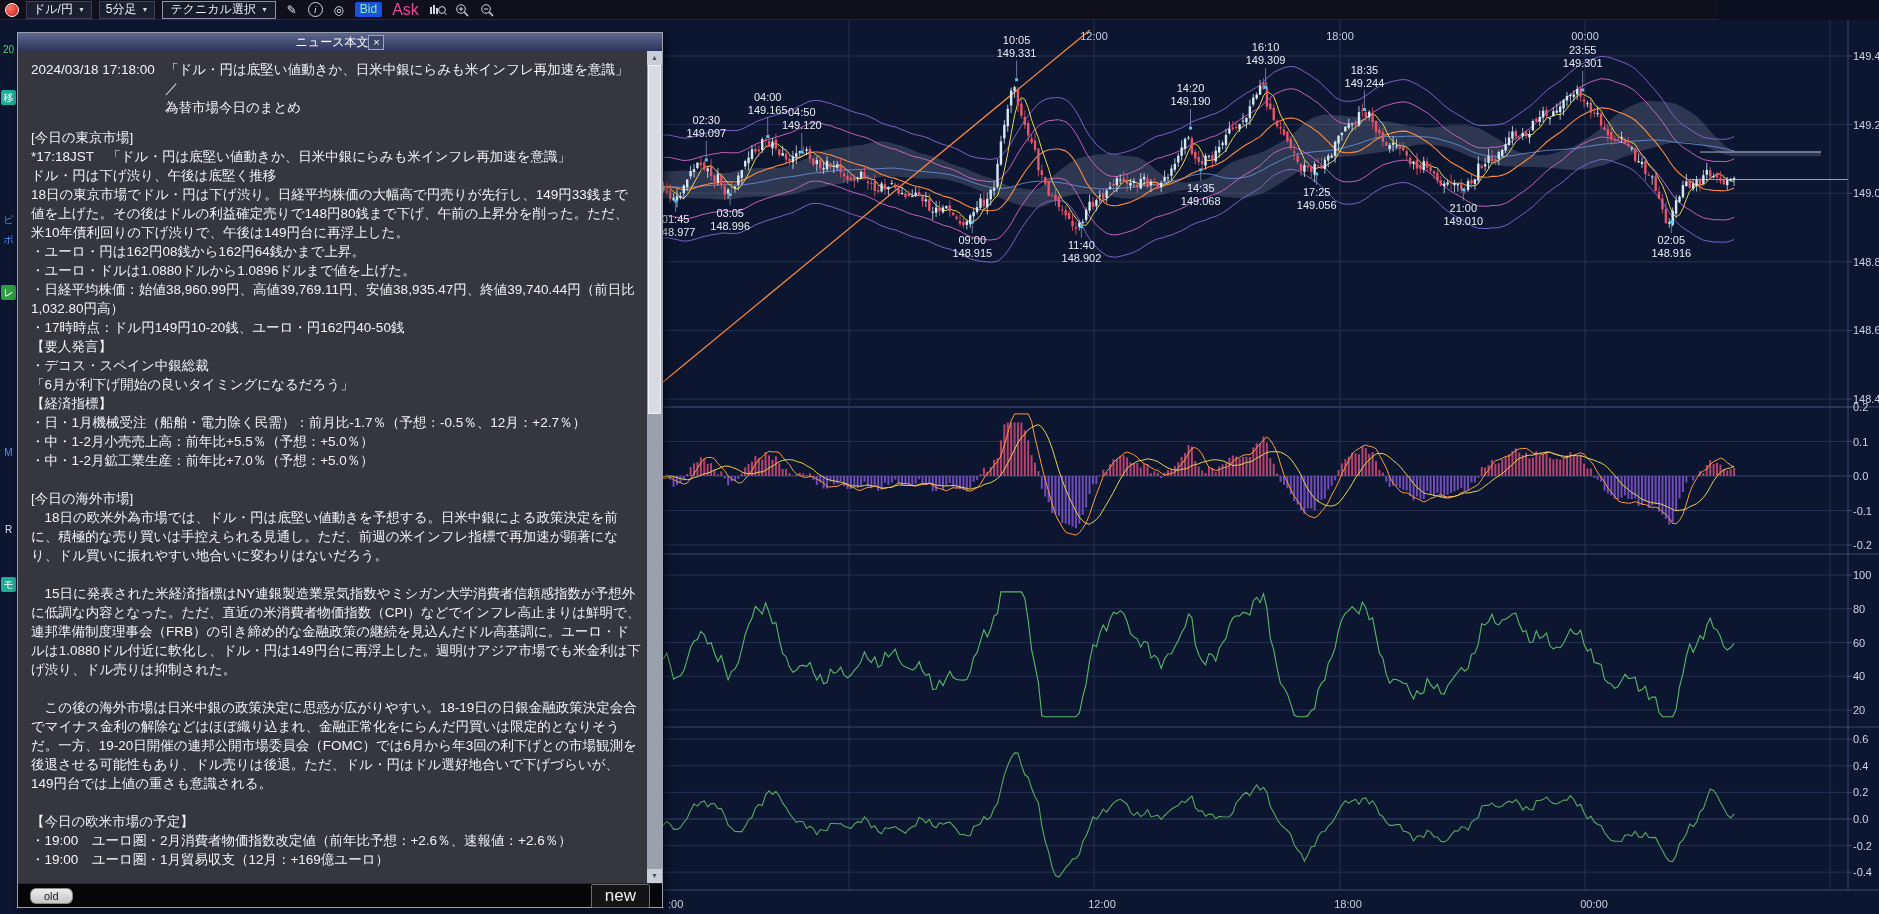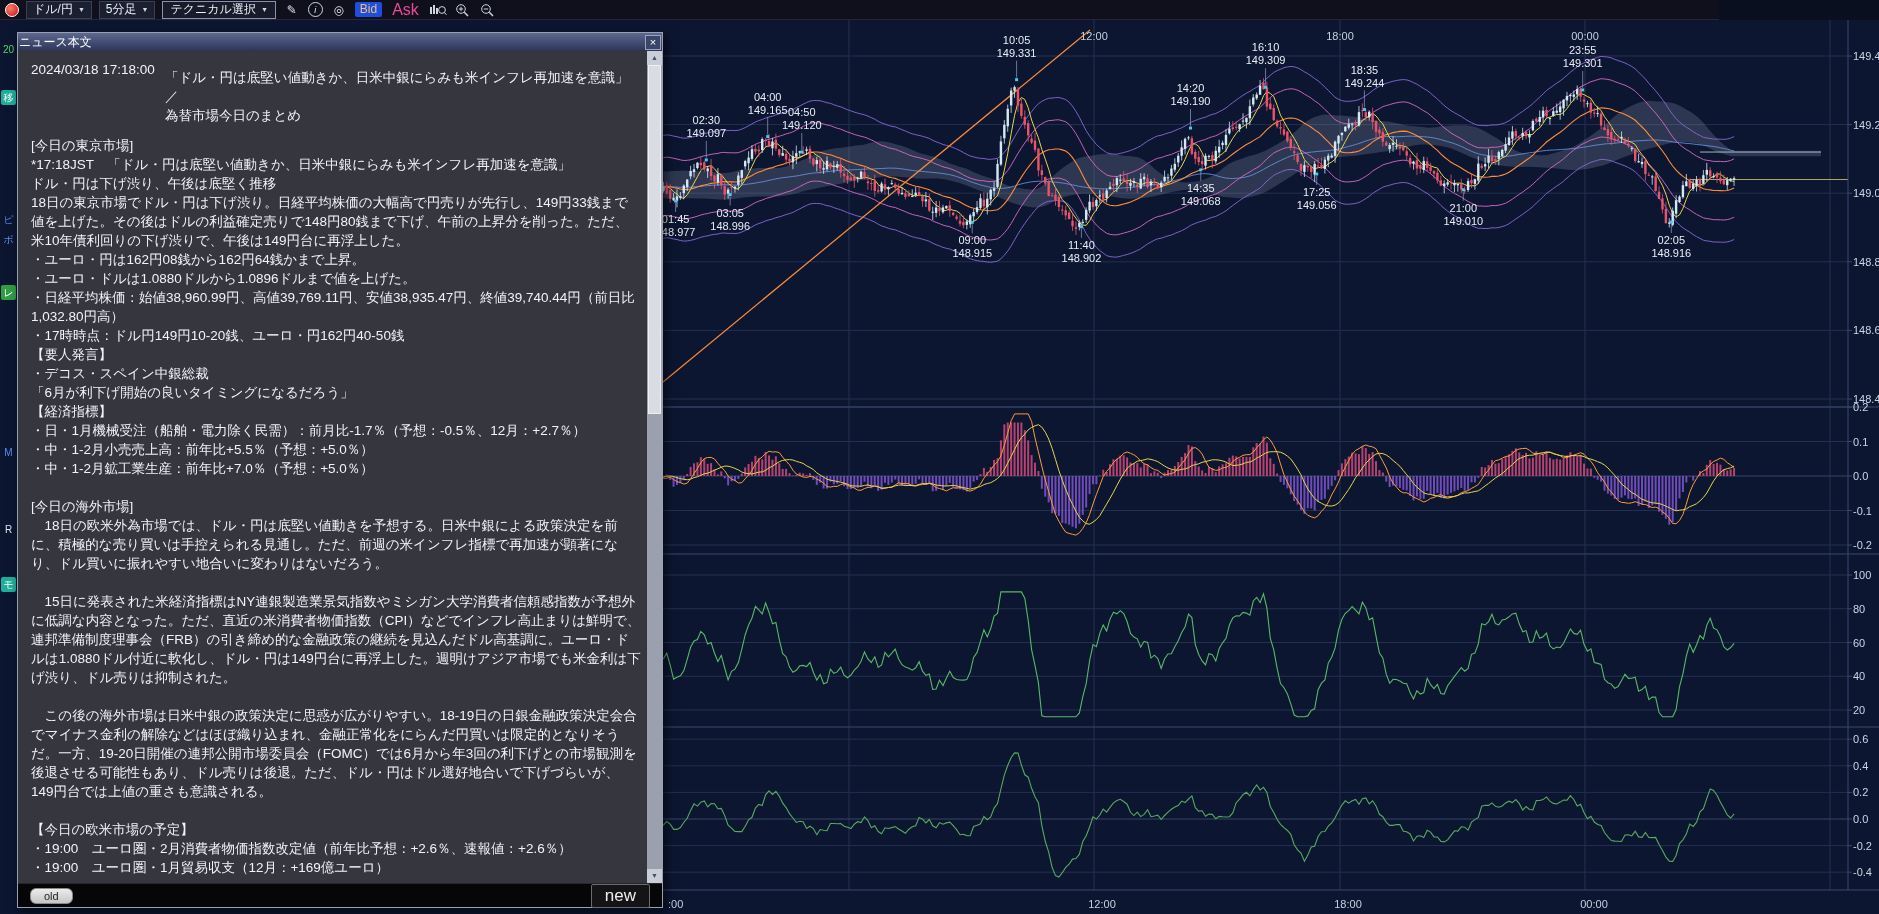--- a/index.html
+++ b/index.html
@@ -8,46 +8,46 @@
 
   
   #toolbar{position:absolute;left:0;top:0;width:100%;height:20px;background:#10101c;border-bottom:1px solid #26263a;
            display:flex;align-items:center;gap:7px;padding:0 5px;box-sizing:border-box;z-index:30;}
   .applogo{width:14px;height:14px;border-radius:50%;background:radial-gradient(circle at 35% 35%,#ff7a6a,#c41212);border:1px solid #fff;box-sizing:border-box;}
   .dd{display:flex;align-items:center;gap:5px;height:16px;padding:0 6px;background:#1b2030;border:1px solid #3a4156;color:#e9edf6;font-size:12px;cursor:pointer;}
   .caret{font-size:7px;color:#cfd6e4;}
   .btn-outline{display:flex;align-items:center;gap:5px;height:16px;padding:0 7px;border:1px solid #8a92ac;color:#eef1f8;font-size:12px;cursor:pointer;background:#181c2a;justify-content:center;}
   .ticon{display:inline-flex;align-items:center;justify-content:center;height:16px;min-width:18px;color:#dfe5f0;font-size:12px;cursor:pointer;}
   .circle-i{width:13px;height:13px;min-width:13px;border:1px solid #cfd6e4;border-radius:50%;font-size:9px;line-height:12px;text-align:center;font-style:italic;}
-  .bid{background:#1b4fe0;color:#fdba74;font-size:12px;padding:0 5px;height:15px;line-height:15px;border-radius:2px;cursor:pointer;}
+  .bid{background:#1b4fe0;color:#86efac;font-size:12px;padding:0 5px;height:15px;line-height:15px;border-radius:2px;cursor:pointer;}
   .ask{color:#ec4899;font-size:16px;padding:0 3px;cursor:pointer;}
 
   
   #sidebar{position:absolute;left:0;top:20px;width:17px;bottom:0;z-index:20;}
   .sb-item{position:absolute;left:1px;width:15px;height:15px;font-size:10px;line-height:15px;text-align:center;cursor:pointer;}
   .btn-teal{background:#1fae9a;color:#fff;border-radius:2px;}
   .btn-green{background:#2f9e44;color:#fff;border-radius:2px;}
   .txt-green{color:#4cd964;}
   .txt-blue{color:#5b8ef0;}
   .txt-white{color:#e0e4ee;}
 
   
   #chart-svg{position:absolute;left:17px;top:20px;z-index:1;font-family:"Liberation Sans","DejaVu Sans",sans-serif;}
 
   
   #news-win{position:absolute;left:17px;top:32px;width:646px;height:876px;background:#35363e;border:1px solid #9aa0b0;
             box-shadow:3px 4px 10px rgba(0,0,0,.6);z-index:40;box-sizing:border-box;}
-  .titlebar{height:18px;background:linear-gradient(#5d6890,#2c3558);display:flex;align-items:center;justify-content:space-between;
+  .titlebar{height:18px;background:linear-gradient(#5d6890,#2c3558);display:flex;align-items:center;justify-content:center;
             padding:0 1px;color:#fff;font-size:12px;cursor:move;}
   .close{width:14px;height:13px;line-height:12px;text-align:center;font-size:11px;color:#fff;border:1px solid #9aa4c0;background:#3a4568;cursor:pointer;}
   .news-content{position:absolute;top:18px;left:0;right:15px;bottom:24px;padding:9px 6px 16px 13px;overflow:hidden;
                 color:#f2f3f6;font-size:13.5px;line-height:19px;}
   .news-head{display:flex;gap:10px;margin-bottom:11px;}
   .nd{white-space:nowrap;}
-  .nh{flex:1;margin-top:8px;}
+  .nh{flex:1;}
   .news-body{white-space:pre-wrap;overflow-wrap:anywhere;}
   .nscroll{position:absolute;top:18px;right:0;width:15px;bottom:24px;background:#9aa0ae;}
   .sb-arrow{position:absolute;left:0;width:15px;height:14px;background:#c9cdd8;color:#4a4f5e;font-size:7px;line-height:14px;text-align:center;cursor:pointer;}
   .sb-up{top:0;}
   .sb-down{bottom:0;}
   .sb-thumb{position:absolute;left:1px;right:1px;top:14px;height:42%;background:#dadce4;border:1px solid #f0f0f4;box-sizing:border-box;cursor:pointer;}
   .news-footer{position:absolute;left:0;right:0;bottom:0;height:24px;background:#060608;border-top:1px solid #26262e;
                display:flex;align-items:center;justify-content:space-between;padding:0 12px;box-sizing:border-box;}
   .btn-old{background:linear-gradient(#ececec,#c6c6c6);border:1px solid #8a8a8a;border-radius:6px;color:#222;font-size:11px;padding:1px 13px;cursor:pointer;}
   .btn-new{background:#141416;border:1px solid #6a6a72;border-radius:2px;color:#eee;font-size:17px;padding:1px 13px;cursor:pointer;}

